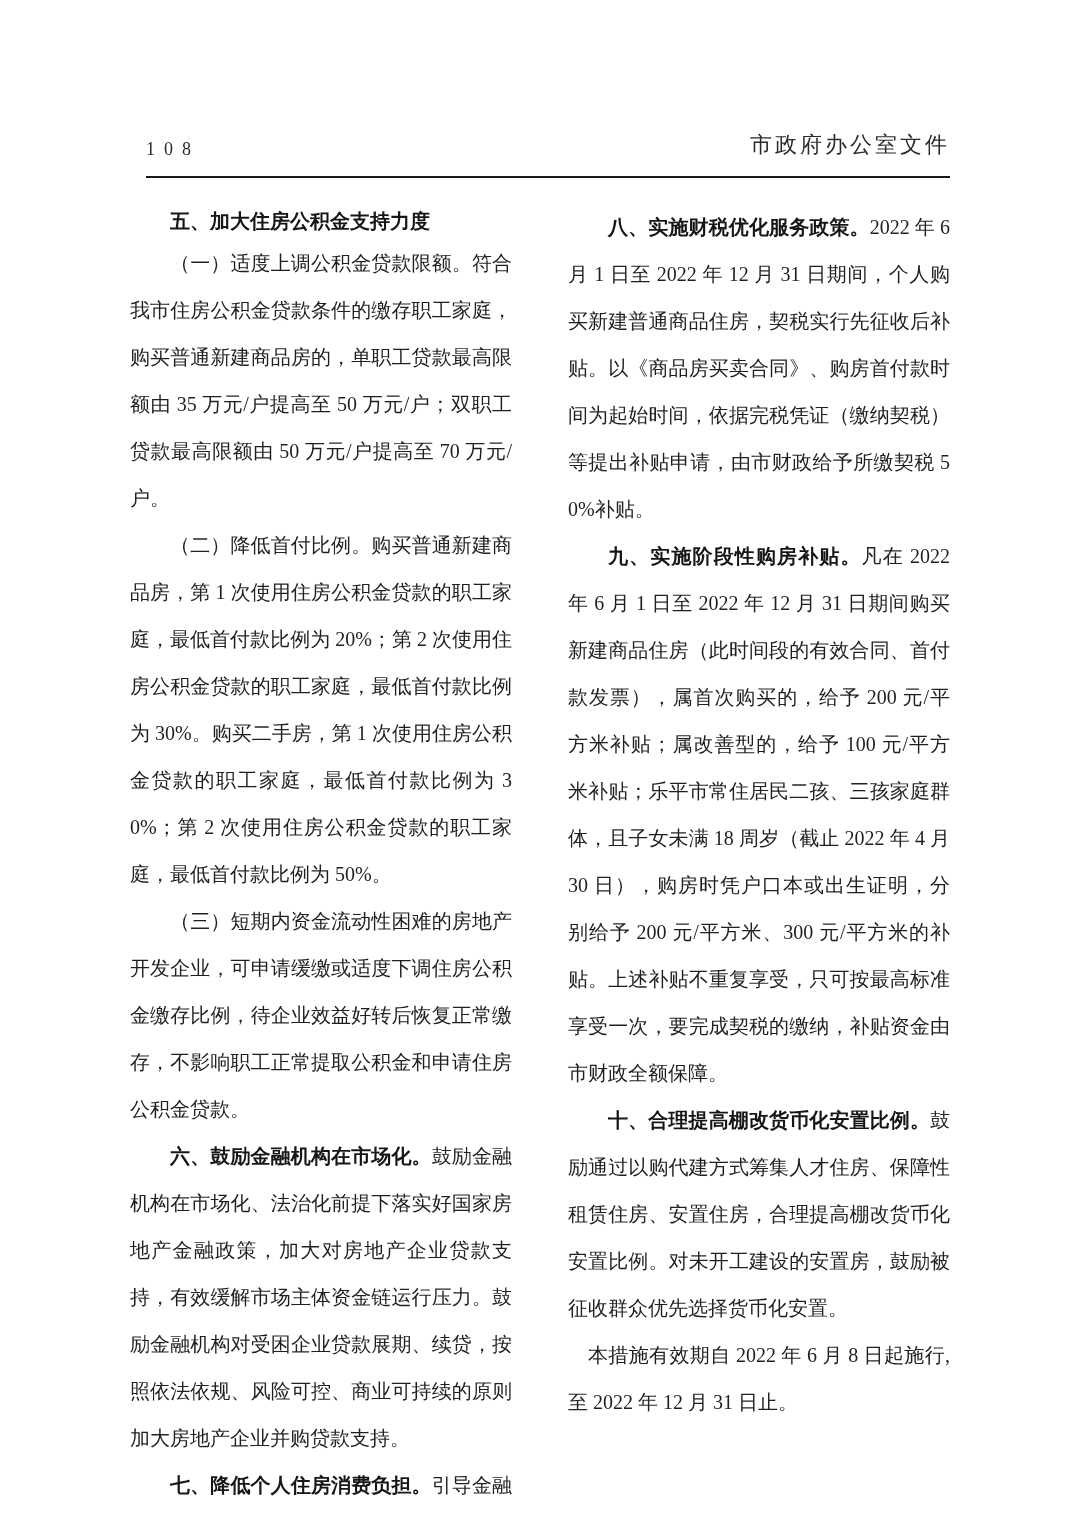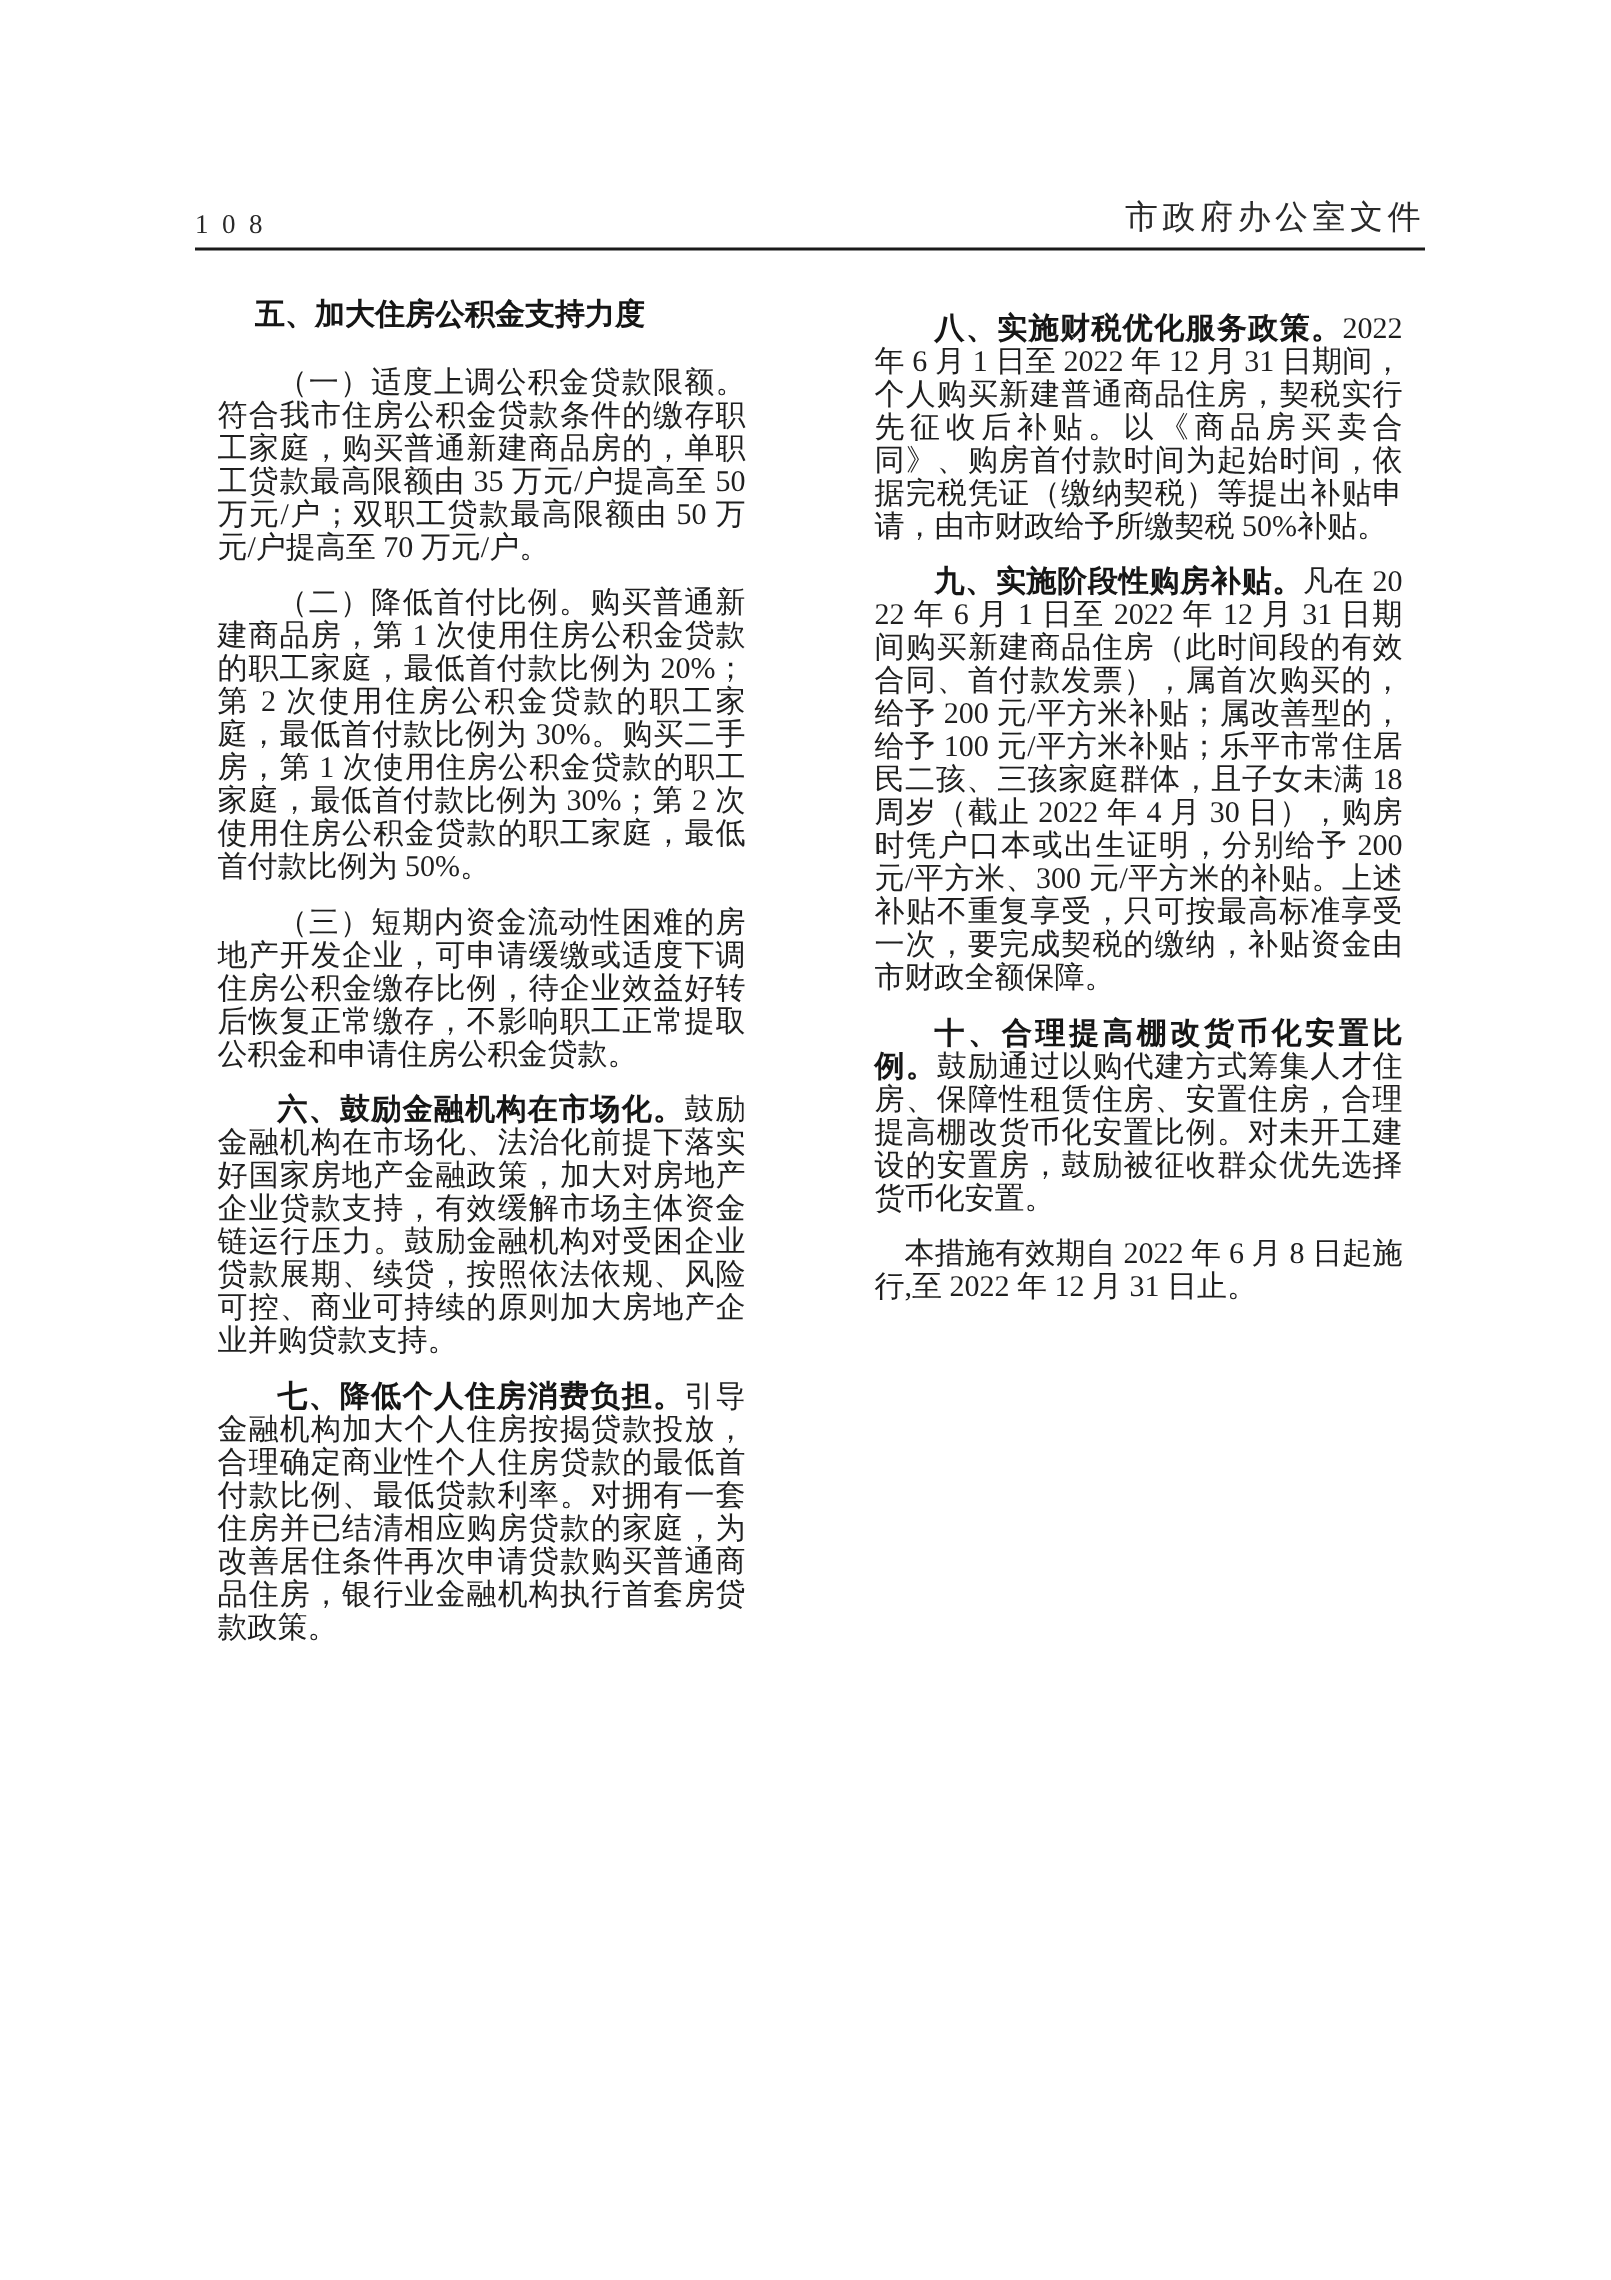--- a/index.html
+++ b/index.html
@@ -18,21 +18,22 @@
     box-sizing: border-box;
     width: 1074px;
     height: 1520px;
     padding: 130px 124px 0 130px;
   }
   .page-header {
     display: flex;
     justify-content: space-between;
     align-items: flex-end;
     border-bottom: 2px solid #1a1a1a;
-    padding-bottom: 5px;
+    padding-bottom: 16px;
+    margin-left: 16px;
   }
   .page-number {
     font-size: 18px;
     letter-spacing: 9px;
     color: #2a2a2a;
   }
   .doc-label {
     font-size: 22px;
     letter-spacing: 3px;
     color: #2a2a2a;
@@ -50,24 +51,24 @@
     font-family: "Liberation Sans", "DejaVu Sans", sans-serif;
     font-weight: 700;
     font-size: 20px;
     line-height: 35.5px;
     text-indent: 2em;
     margin: 0;
     color: #161616;
   }
   .para {
     font-size: 20px;
-    line-height: 22px;
+    line-height: 47px;
     text-align: justify;
     text-indent: 2em;
-    margin: 15px;
+    margin: 0;
     word-break: break-all;
   }
   .para .lead {
     font-family: "Liberation Sans", "DejaVu Sans", sans-serif;
     font-weight: 700;
     color: #161616;
   }
   .para.indent-1 {
     text-indent: 1em;
   }

